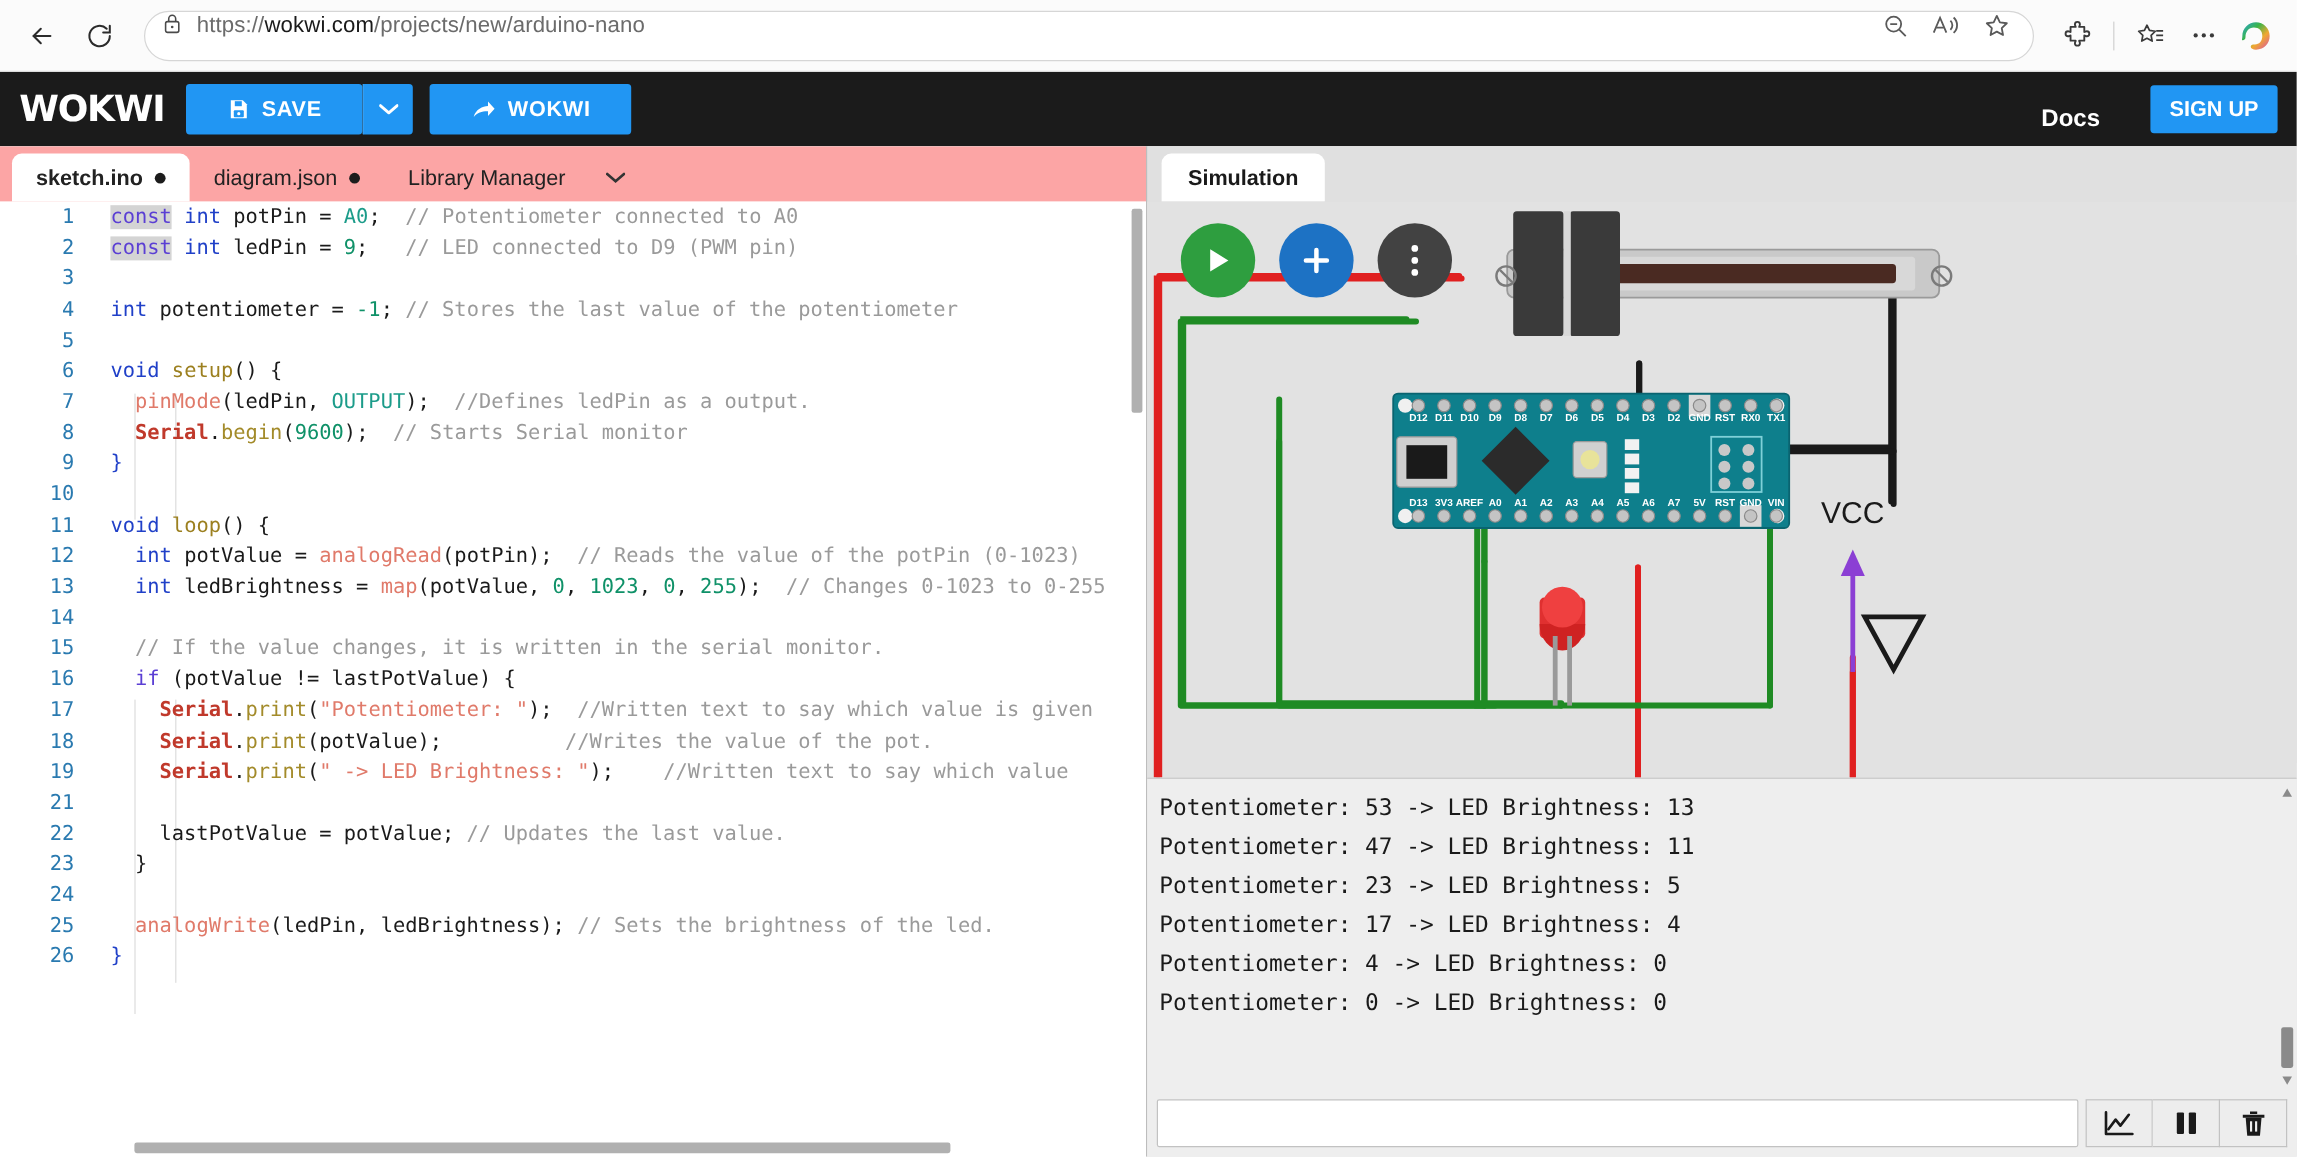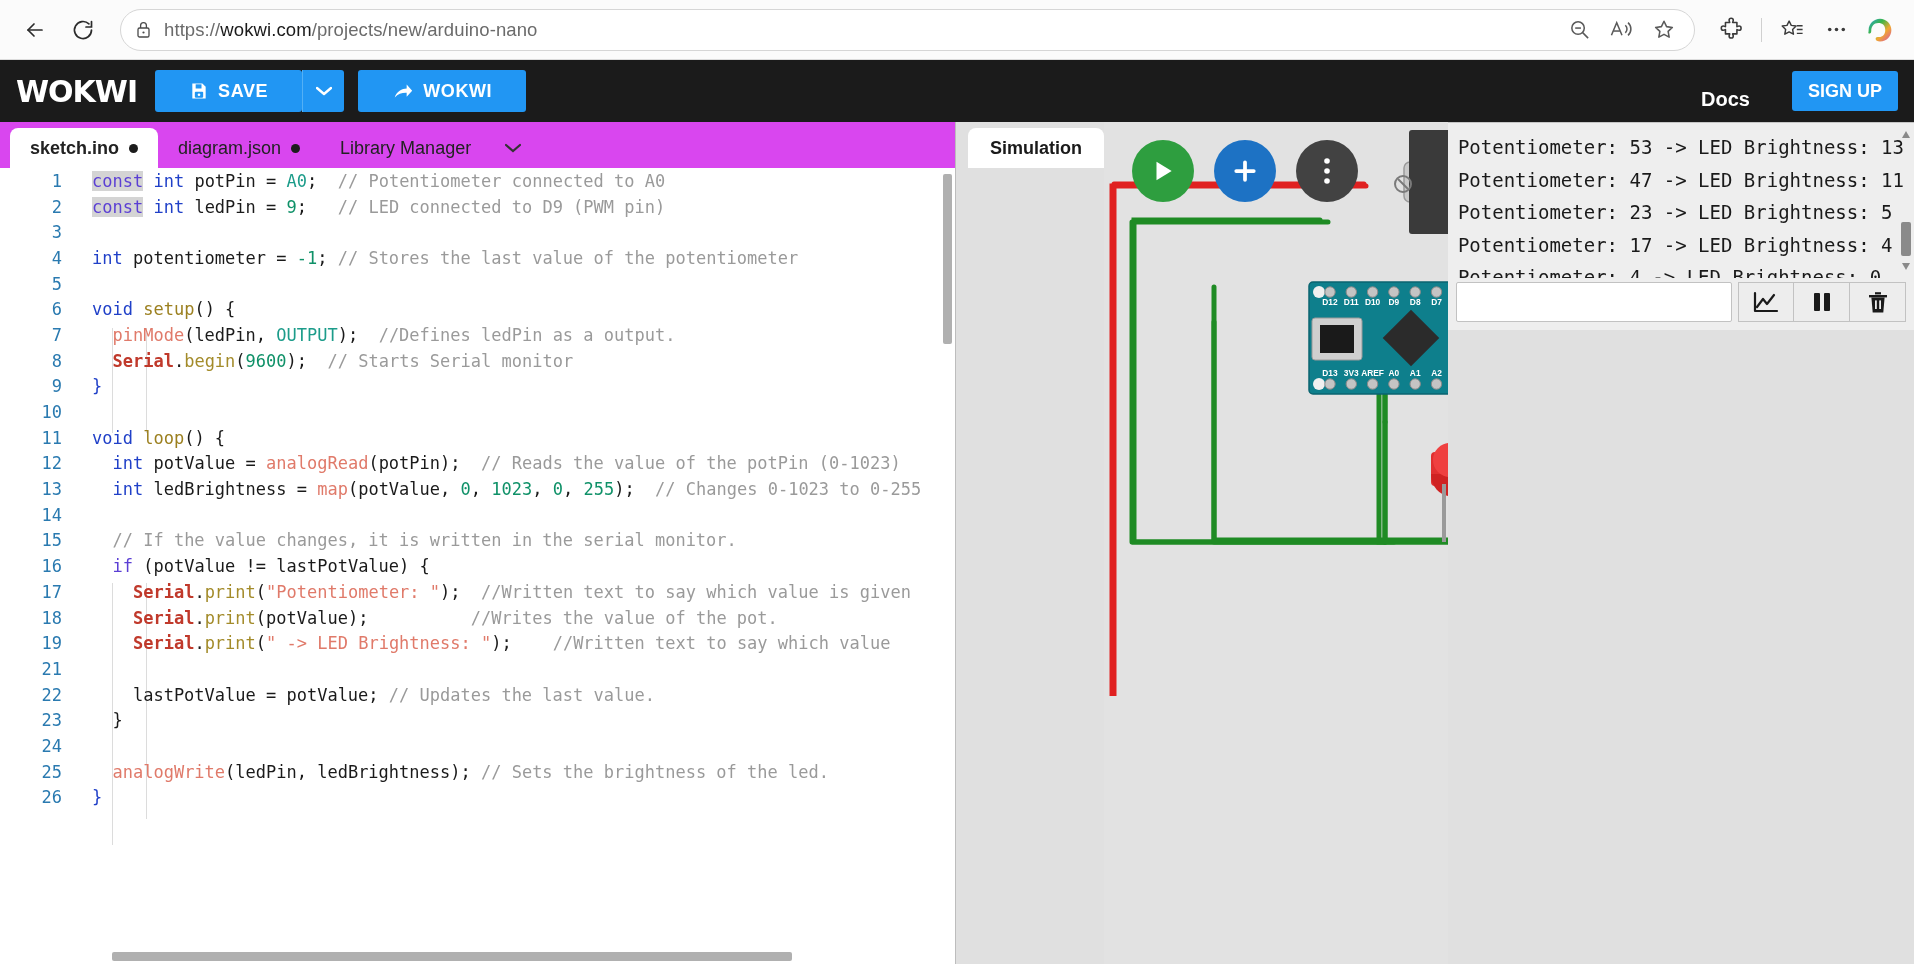--- a/index.html
+++ b/index.html
@@ -5,21 +5,21 @@
   * { box-sizing: border-box; margin: 0; padding: 0; }
   html, body { width: 1914px; height: 964px; overflow: hidden; background: #fff;
     font-family: "Liberation Sans", sans-serif; }
 
   
   .browser-bar { height: 60px; background: #fbfbfb; display: flex; align-items: center;
     padding: 0 14px; gap: 6px; border-bottom: 1px solid #dcdcdc; }
   .nav-btn { width: 42px; height: 42px; border-radius: 6px; display: flex;
     align-items: center; justify-content: center; cursor: pointer; flex: 0 0 auto; }
   .omnibox { flex: 1; height: 42px; background: #fff; border: 1px solid #d6d6d6;
-    border-radius: 21px; display: flex; align-items: center; padding: 0 14px; gap: 12px;
+    border-radius: 21px; display: flex; align-items: flex-start; padding: 0 14px; gap: 12px;
     margin: 0 10px; }
   .omni-url { font-size: 18.5px; color: #6b6b6b; white-space: nowrap;
     overflow: hidden; letter-spacing: .1px; }
   .omni-url b { color: #1a1a1a; font-weight: 400; }
   .omni-actions { margin-left: auto; display: flex; align-items: center; gap: 18px;
     padding-right: 4px; }
   .chrome-right { display: flex; align-items: center; gap: 4px; }
   .chrome-icon { width: 40px; height: 40px; border-radius: 6px; display: flex;
     align-items: center; justify-content: center; cursor: pointer; }
   .vsep { width: 1px; height: 24px; background: #d0d0d0; margin: 0 6px; }
@@ -38,24 +38,24 @@
     border-radius: 0 3px 3px 0; }
   .hdr-right { margin-left: auto; display: flex; align-items: flex-end; gap: 42px; }
   .docs-link { color: #fff; font-size: 20px; font-weight: 700; cursor: pointer; }
   .signup-btn { background: #2196f3; color: #fff; border: none; height: 40px; padding: 0 16px;
     font-size: 18px; font-weight: 700; cursor: pointer; border-radius: 3px; }
 
   
   .workspace { display: flex; height: 842px; background: #fff; }
   .left-pane { width: 956px; display: flex; flex-direction: column;
     border-right: 1px solid #bdbdbd; position: relative; }
-  .right-pane { flex: 1; display: flex; flex-direction: row; background: #e0e0e0; justify-content: center; }
-
-  
-  .tabstrip { height: 46px; background: #d946ef; display: flex; align-items: flex-end;
+  .right-pane { flex: 1; display: flex; flex-direction: column; background: #e0e0e0; justify-content: center; }
+
+  
+  .tabstrip { height: 46px; background: #fca5a5; display: flex; align-items: flex-end;
     padding-left: 10px; flex: 0 0 auto; }
   .tab { height: 40px; display: flex; align-items: center; gap: 10px; padding: 0 20px;
     font-size: 18px; color: #222; cursor: pointer; border-radius: 8px 8px 0 0; }
   .tab.active { background: #fff; font-weight: 700; }
   .dot { width: 9px; height: 9px; border-radius: 50%; background: #1c1c1c; display: inline-block; }
   .tab-caret { padding: 0 14px; display: flex; align-items: center; height: 40px;
     cursor: pointer; }
 
   
   .editor { flex: 1; background: #fff; position: relative; overflow: hidden;
@@ -94,21 +94,21 @@
   .sim-canvas { flex: 1; background: #e2e2e2; position: relative; overflow: hidden; }
   .sim-controls { position: absolute; left: 28px; top: 18px; display: flex; gap: 20px;
     z-index: 40; }
   .rbtn { width: 62px; height: 62px; border-radius: 50%; border: none; cursor: pointer;
     display: flex; align-items: center; justify-content: center; }
   .rbtn.play { background: #2e9e3f; }
   .rbtn.add { background: #1d72c4; }
   .rbtn.menu { background: #424242; }
 
   
-  .serial { height: 208px; background: #eeeeee; display: flex; flex-direction: column;
+  .serial { height: 316px; background: #eeeeee; display: flex; flex-direction: column;
     border-top: 1px solid #c5c5c5; position: relative; }
   .serial-out { flex: 1; padding: 8px 10px 0 10px; overflow: hidden;
     font-family: "DejaVu Sans Mono", monospace; font-size: 19px; color: #1a1a1a;
     line-height: 32.5px; }
   .serial-bottom { height: 52px; display: flex; align-items: stretch; gap: 0;
     padding: 4px 8px 8px 8px; }
   .serial-input { flex: 1; background: #fff; border: 1px solid #c2c2c2; border-radius: 2px; }
   .serial-tools { display: flex; margin-left: 6px; }
   .stool { width: 56px; background: #ededed; border: 1px solid #c2c2c2;
     border-left: none; display: flex; align-items: center; justify-content: center;

